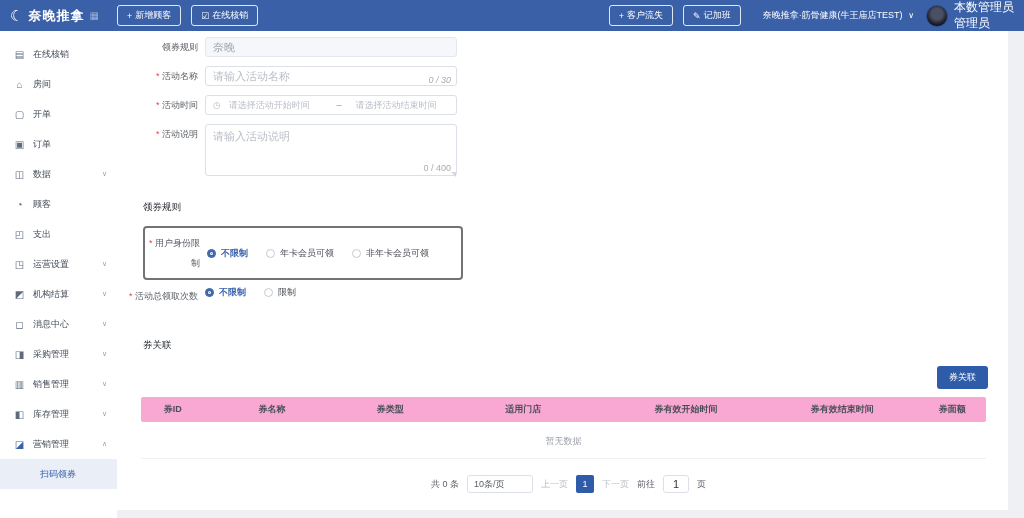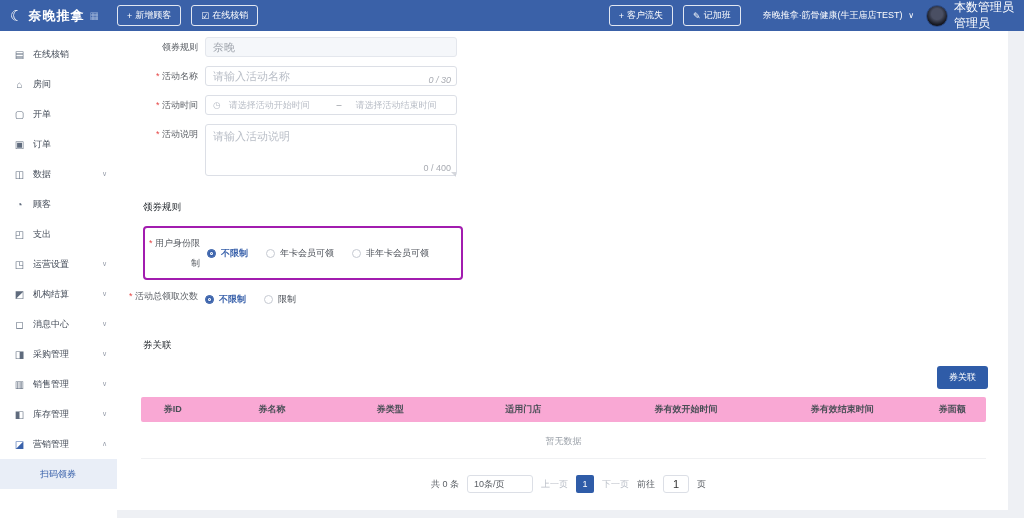--- a/index.html
+++ b/index.html
@@ -54,22 +54,22 @@
   .range .sep { flex:none; color:#8d9199; margin:0 14px; }
   .range .ph.start { flex:1; }
   .range .ph.end { flex:1; text-align:left; }
   textarea.area { width:252px; height:52px; border:1px solid #dcdfe6; border-radius:3px; padding:4px 7px; resize:none; }
   .area-counter { position:absolute; right:6px; bottom:5px; color:#a8abb2; }
   .resize-handle { position:absolute; right:1px; bottom:1px; width:0; height:0;
     border-left:5px solid transparent; border-bottom:5px solid #c4c8cf; transform:rotate(270deg); opacity:.7; }
 
   .section-title { font-size:9.5px; font-weight:normal; color:#24292f; margin:14px 0 12px 14px; }
 
-  .red-box { display:inline-flex; align-items:center; margin-left:14px; border:2px solid #a21caf; border-radius:4px; padding:5px 14px 5px 0; margin-bottom:6px; }
-  .radio-row { display:flex; align-items:flex-end; }
+  .red-box { display:inline-flex; align-items:center; margin-left:14px; border:2px solid #737373; border-radius:4px; padding:5px 14px 5px 0; margin-bottom:6px; }
+  .radio-row { display:flex; align-items:flex-start; }
   .radio { display:inline-flex; align-items:center; margin-right:18px; cursor:pointer; }
   .radio .dot { width:9px; height:9px; border-radius:50%; border:1px solid #c6cad2; background:#fff; margin-right:5px; }
   .radio.checked .dot { border-color:#3a62ab; background:#3a62ab; box-shadow:inset 0 0 0 2px #3a62ab, inset 0 0 0 3px #fff; }
   .radio .rlabel { color:#4a4f57; }
   .radio.checked .rlabel { color:#3a62ab; font-weight:bold; }
 
   .unit-input { display:flex; width:222px; height:20px; border:1px solid #dcdfe6; border-radius:3px; overflow:hidden; }
   .unit-input input { flex:1; border:none; padding:0 7px; }
   .unit-suffix { width:28px; background:#f5f7fa; border-left:1px solid #dcdfe6; color:#8d9199; display:flex; align-items:center; justify-content:center; }
 

